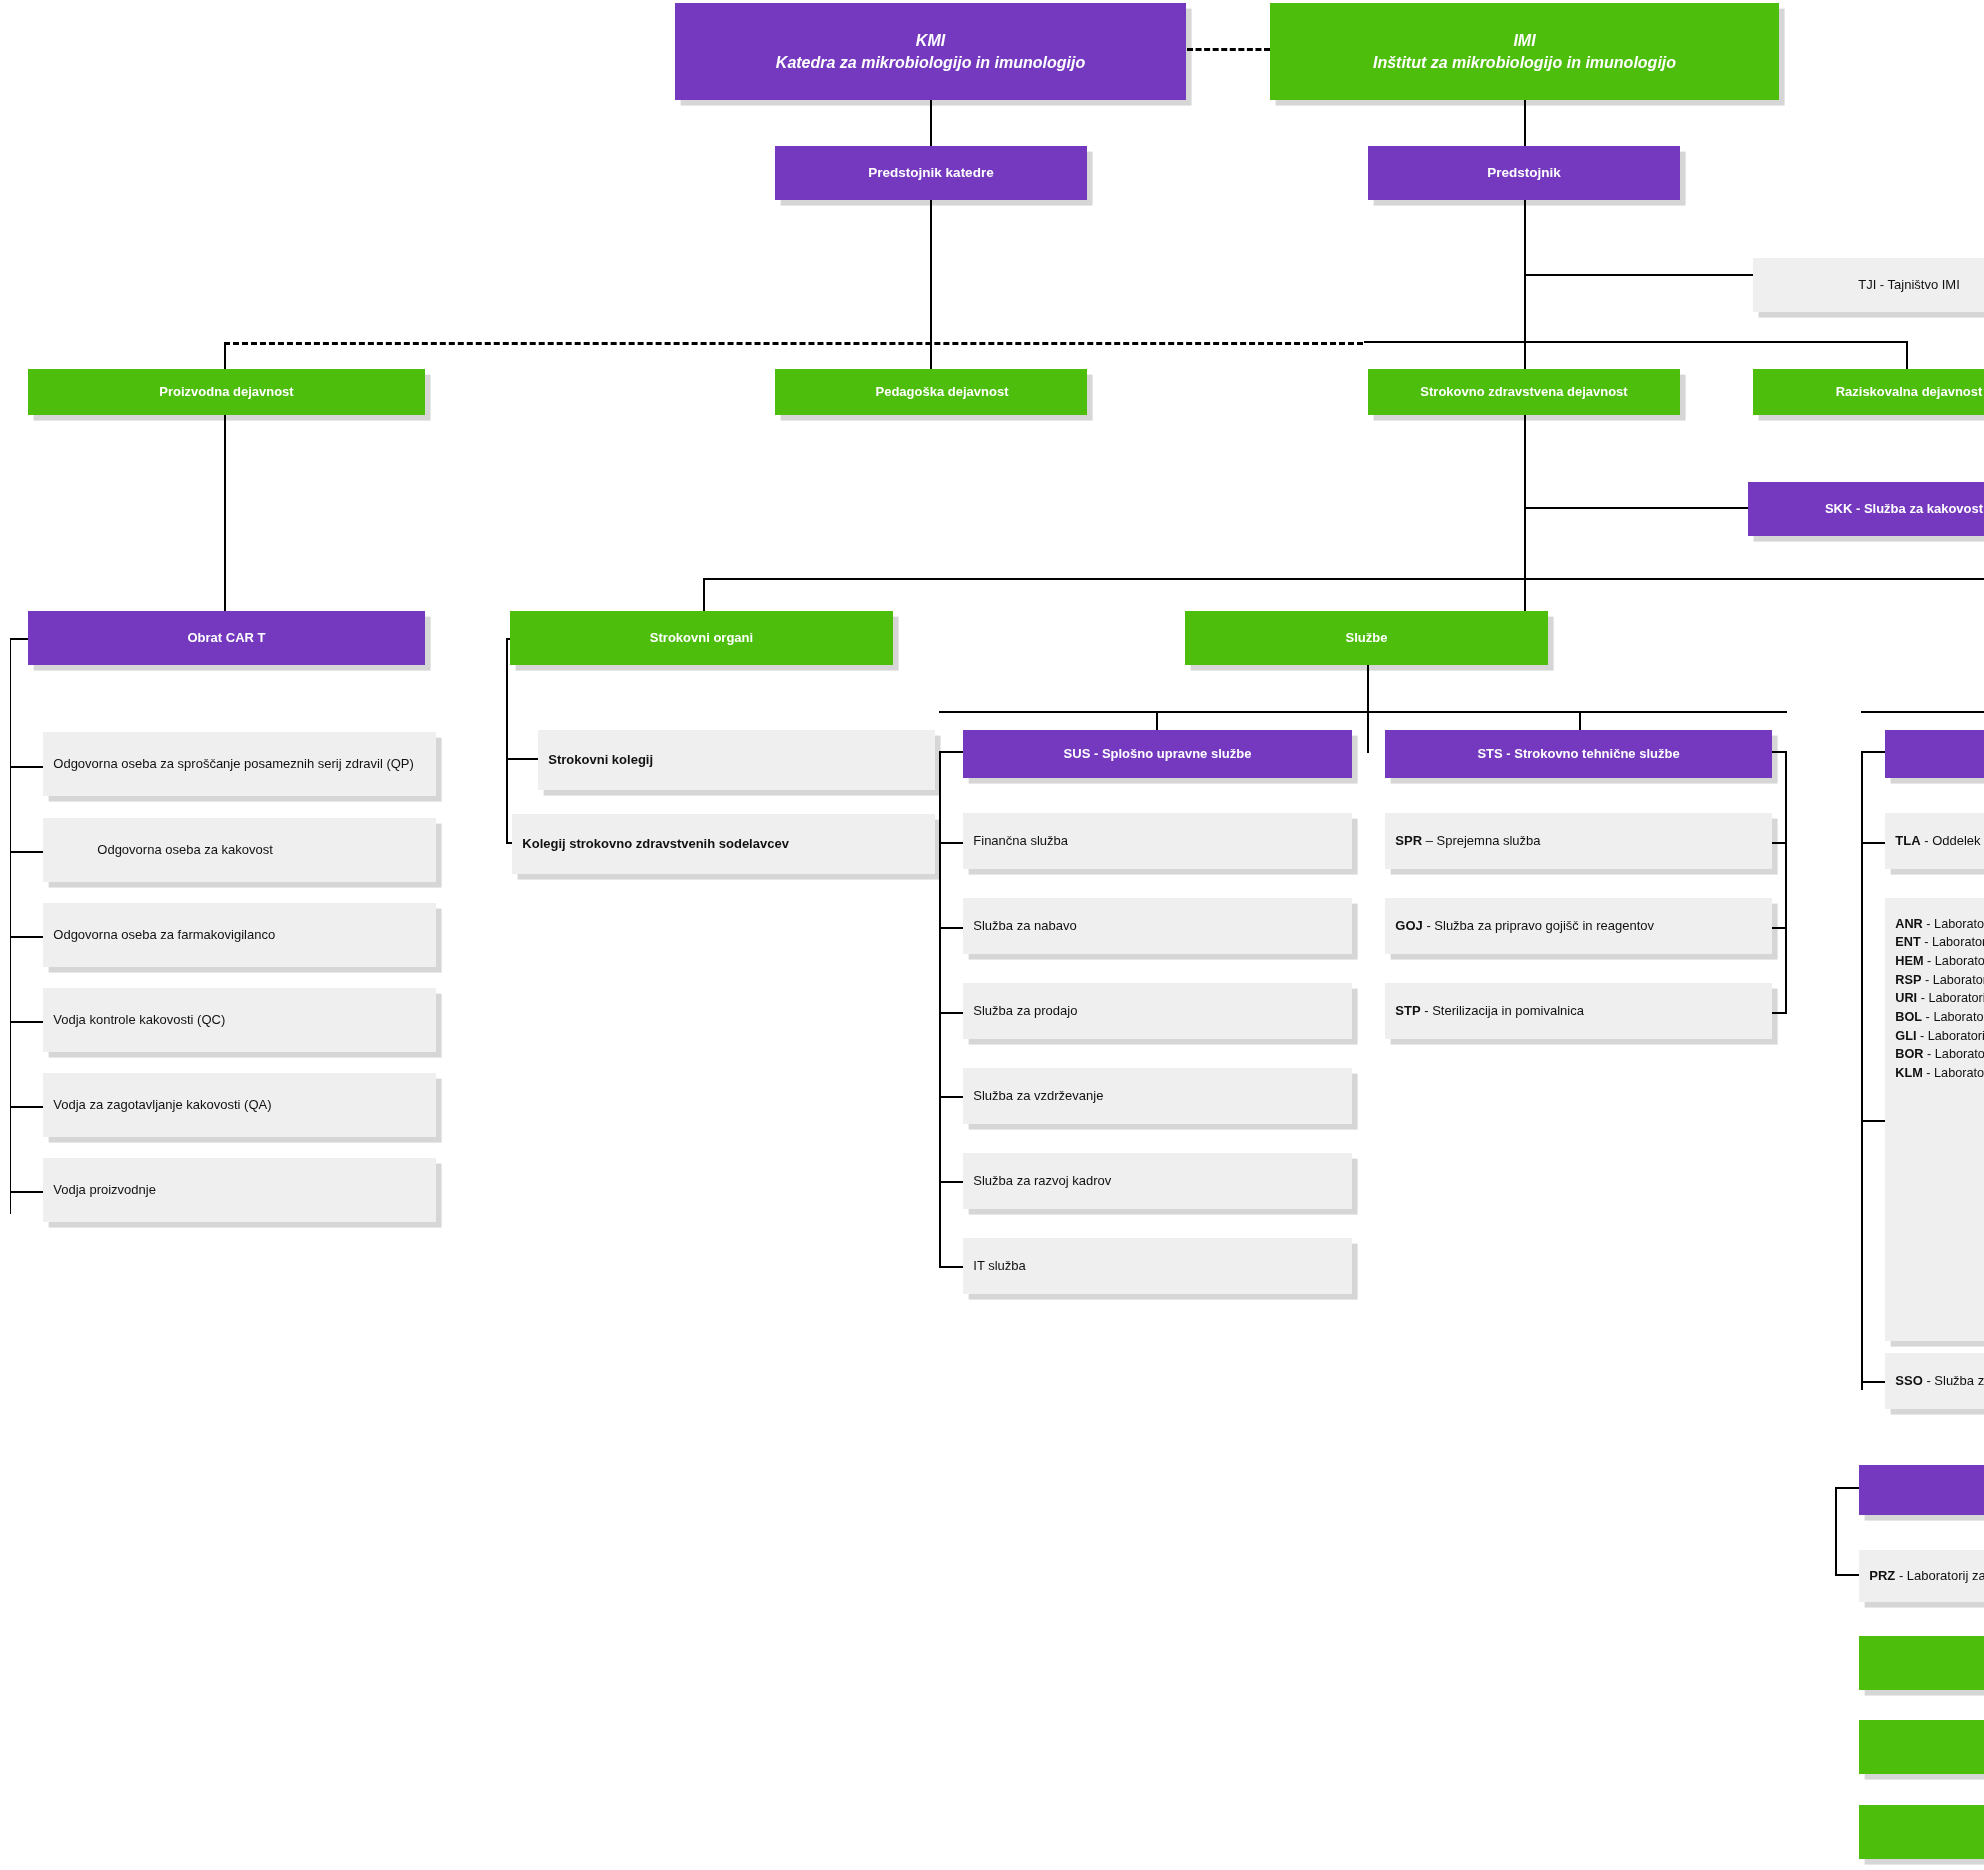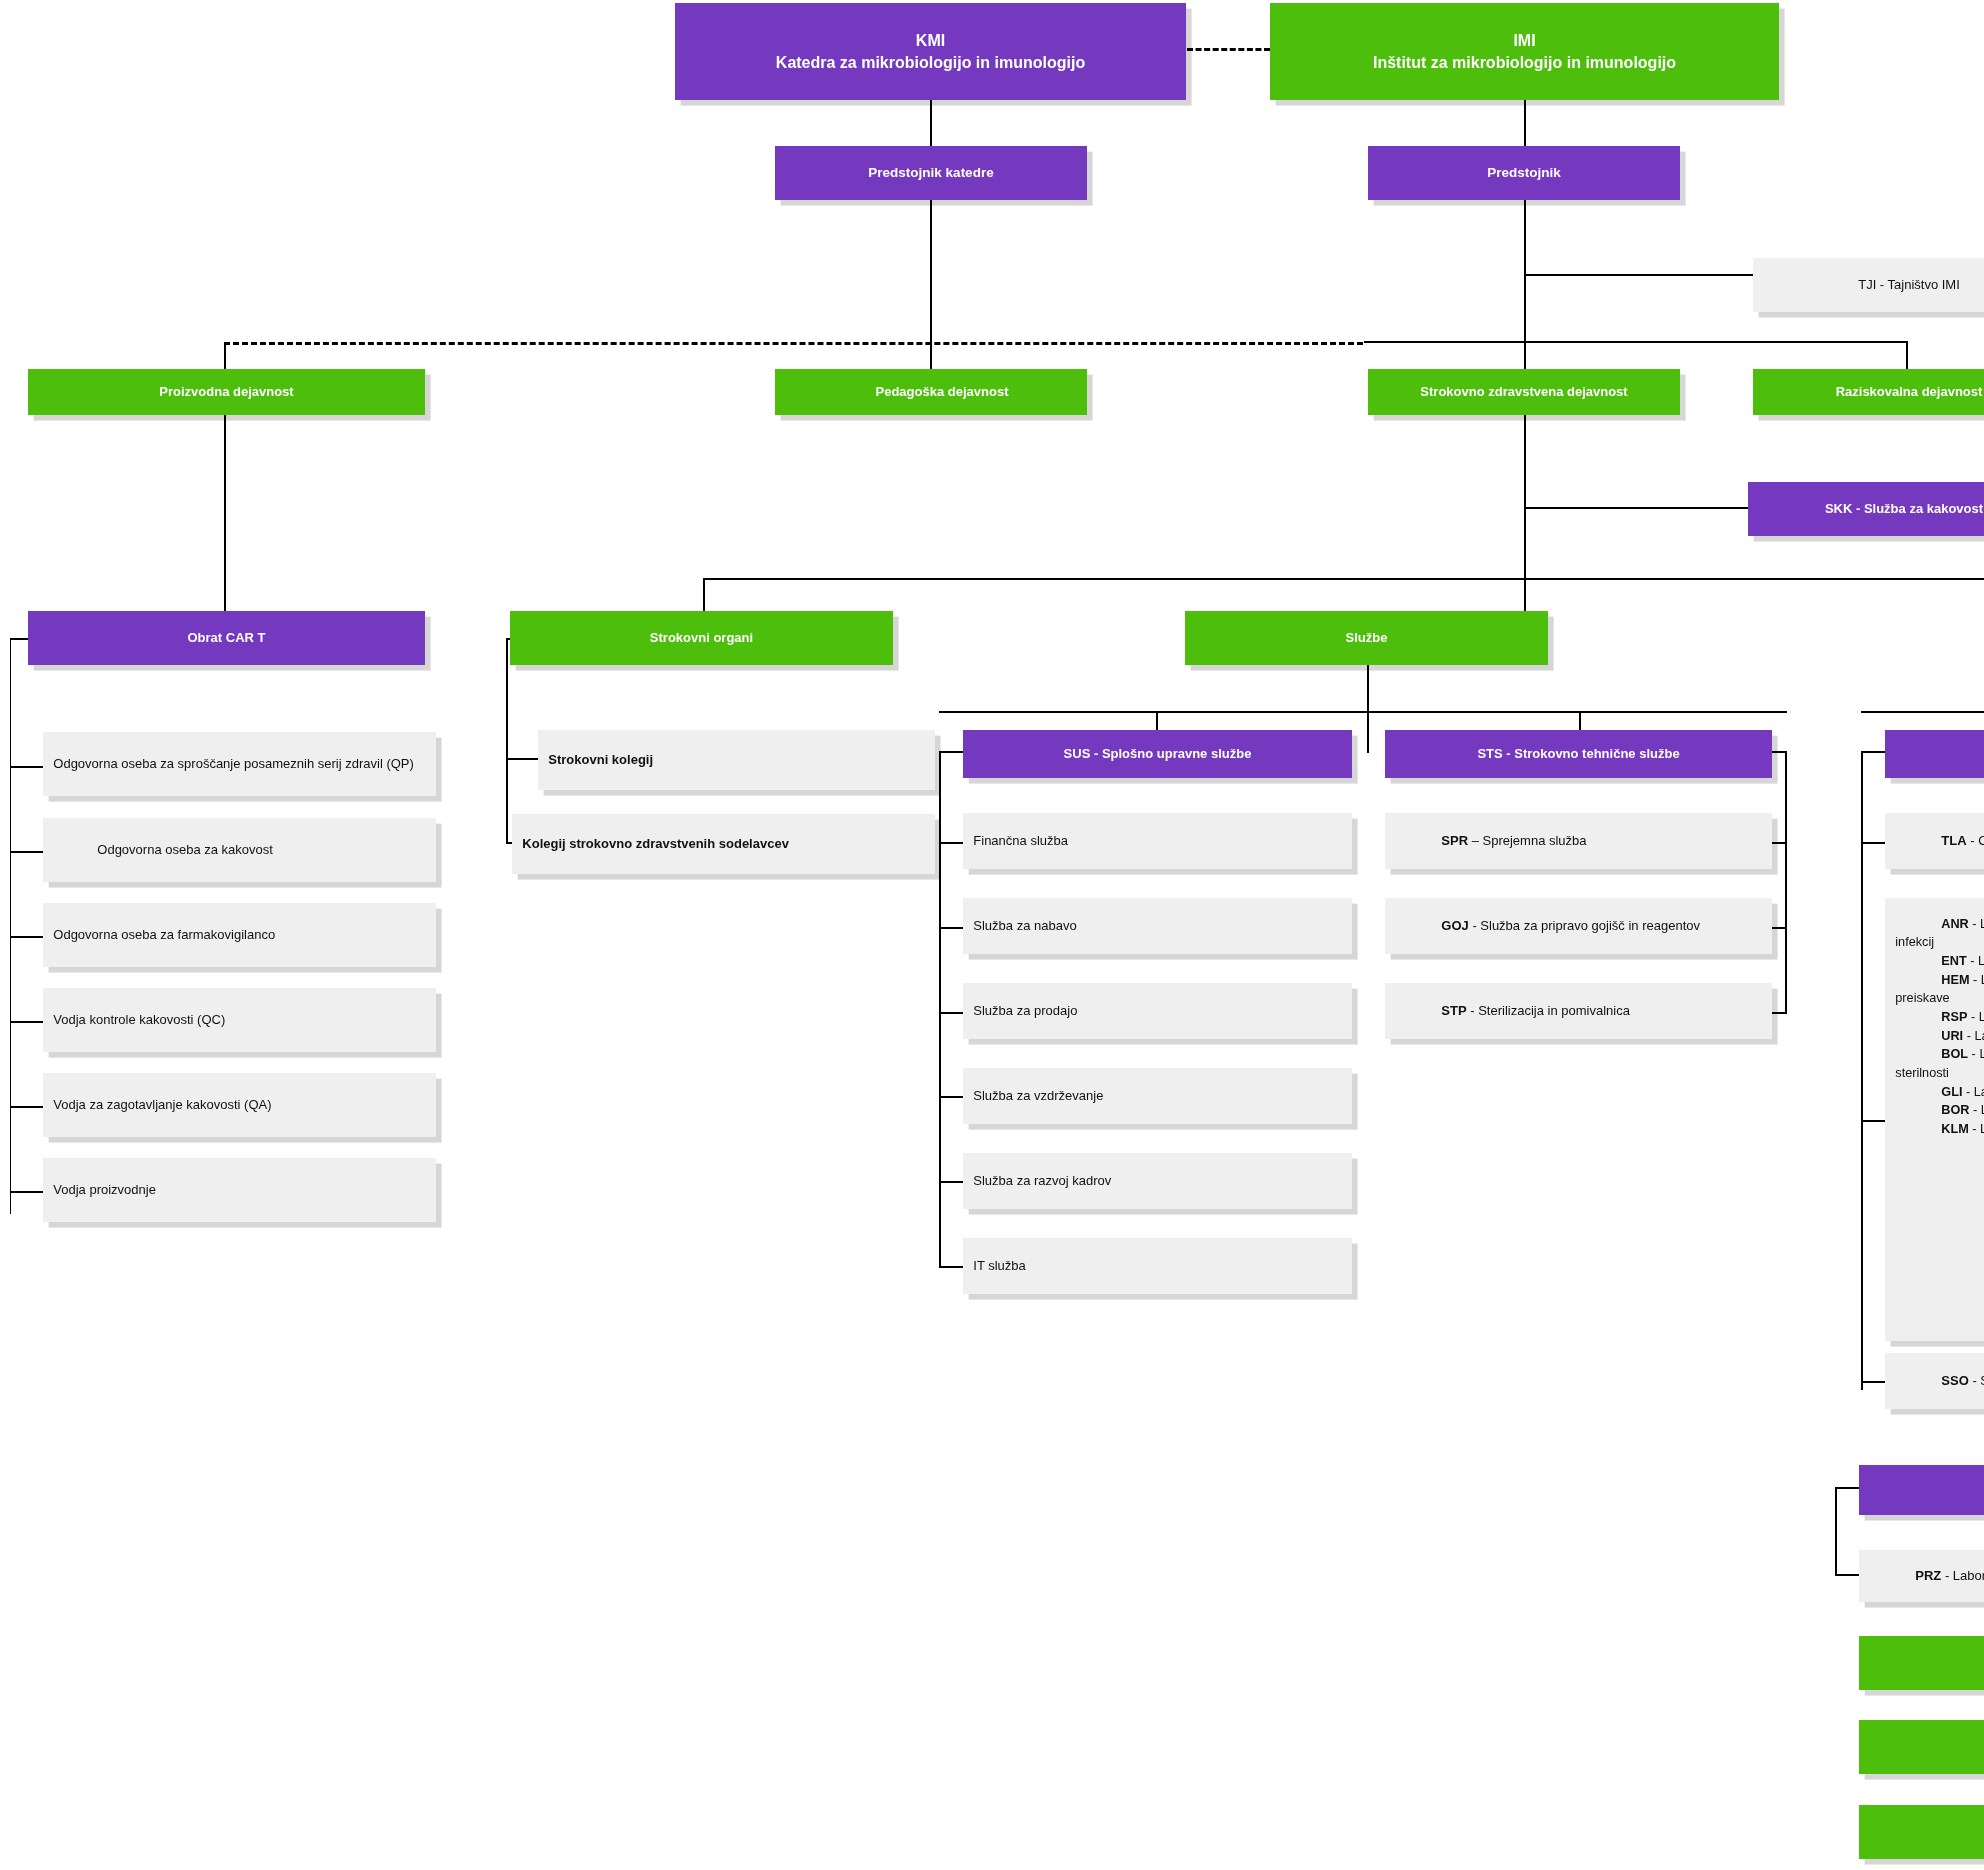--- a/index.html
+++ b/index.html
@@ -8,31 +8,31 @@
 
   
   .node{position:absolute;box-sizing:border-box;display:flex;align-items:center;
         box-shadow:5.6px 5.6px 0 0 rgba(0,0,0,0.16);}
   .node .txt{width:100%;}
 
   .node.purple{background:#7539C0;color:#ffffff;justify-content:center;text-align:center;font-weight:bold;}
   .node.green {background:#4DBE0B;color:#ffffff;justify-content:center;text-align:center;font-weight:bold;}
   .node.gray  {background:#EFEFEF;color:#111111;justify-content:center;text-align:left;}
   .node.gray .txt{padding:0 10.3px;}
-  .node b{font-weight:bold;margin-left:46px;}
+  .node b{font-weight:bold;}
 
   
   .ln{position:absolute;background:#000000;}
   .lnv{width:1.6px;}
   .lnh{height:1.6px;}
   .lnh.thick{height:2.4px;}
   .dash{position:absolute;height:0;border-top:3.6px dashed #000000;}
 
   
-  .fs-root{font-size:16px;line-height:1.35;}
+  .fs-root{font-size:16px;line-height:1.35;font-style:italic;}
   .fs-head{font-size:13.5px;line-height:1.3;}
   .fs-cat {font-size:13px;line-height:1.3;}
   .fs-sub {font-size:13px;line-height:1.3;}
   .fs-leaf{font-size:13px;line-height:1.42;}
   .fs-list{font-size:12.7px;line-height:1.47;}
 </style>
 </head>
 <body>
 
 <div id="canvas">

